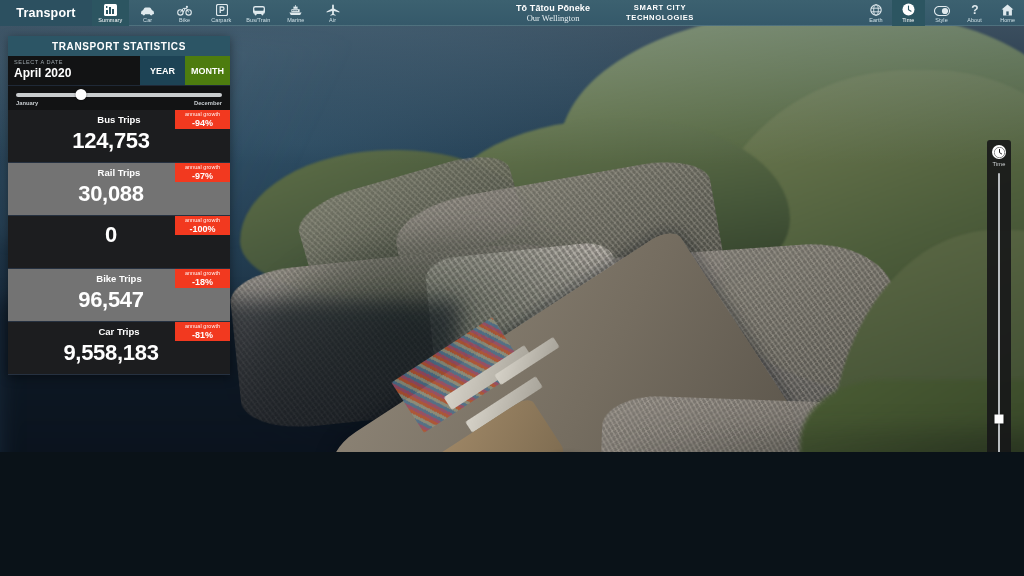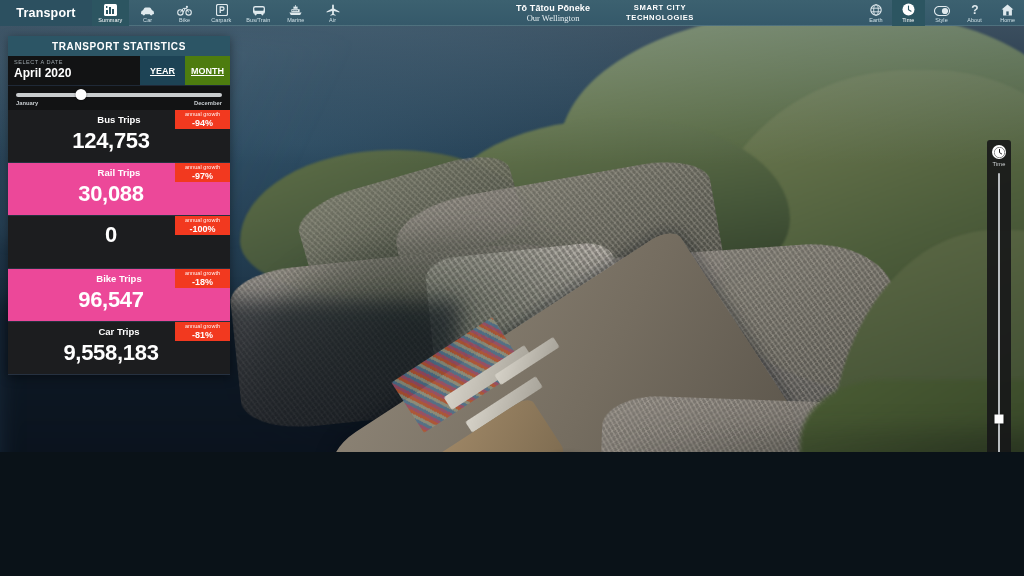--- a/index.html
+++ b/index.html
@@ -210,41 +210,41 @@
   }
   .date-row {
     background: #121314; height: 30px; display: flex; align-items: stretch;
     border-bottom: 1px solid #1f2937;
   }
   .date-left { flex: 1; padding: 2px 0 0 6px; }
   .date-label { font-size: 5.6px; color: #9aa3a8; letter-spacing: .5px; line-height: 8px; }
   .date-value { font-size: 12px; font-weight: bold; color: #ffffff; line-height: 15px; }
   .seg {
     width: 45px; display: flex; align-items: center; justify-content: center;
-    font-size: 9px; font-weight: bold; color: #ffffff; cursor: pointer; text-decoration: underline;
+    font-size: 9px; font-weight: bold; color: #ffffff; cursor: pointer;
   }
   .seg.year { background: #1d4355; }
   .seg.month { background: #4d7c0f; }
   .slider-row { background: #121314; height: 24px; padding: 3px 8px 0; position: relative; }
   .track {
     position: relative; height: 4px; margin-top: 4px;
     background: #c9ccce; border-radius: 2px;
   }
   .knob {
     position: absolute; top: -4px; left: 31.5%;
     width: 11px; height: 11px; border-radius: 50%;
     background: #ffffff; transform: translateX(-50%);
     box-shadow: 0 0 2px rgba(0,0,0,.6); cursor: pointer;
   }
   .ends {
     display: flex; justify-content: space-between; margin-top: 3px;
     font-size: 5.8px; color: #c6cbce; font-weight: bold;
   }
   .stat {
-    background: #ec4899; border-bottom: 1px solid #263140;
+    background: #737373; border-bottom: 1px solid #263140;
     height: 53px; position: relative; padding-top: 4px;
   }
   .stat:nth-child(odd) { background: #1c1d1f; }
   .stat-name {
     text-align: center; font-size: 9.5px; font-weight: bold; color: #ffffff;
     line-height: 12px; 
   }
   .stat-value {
     text-align: center; font-size: 22px; font-weight: bold; color: #ffffff;
     line-height: 30px; letter-spacing: -.3px; padding-right: 16px;

